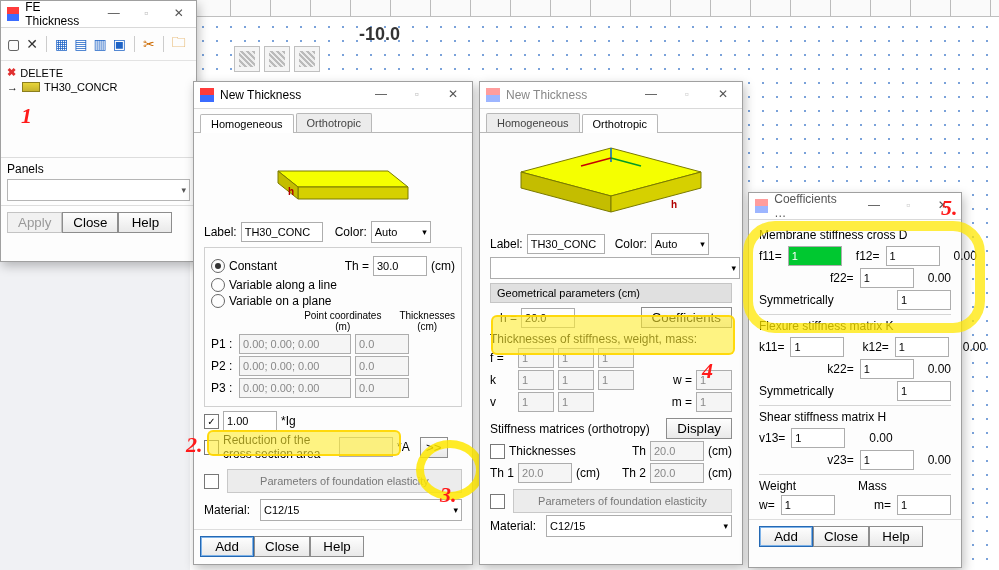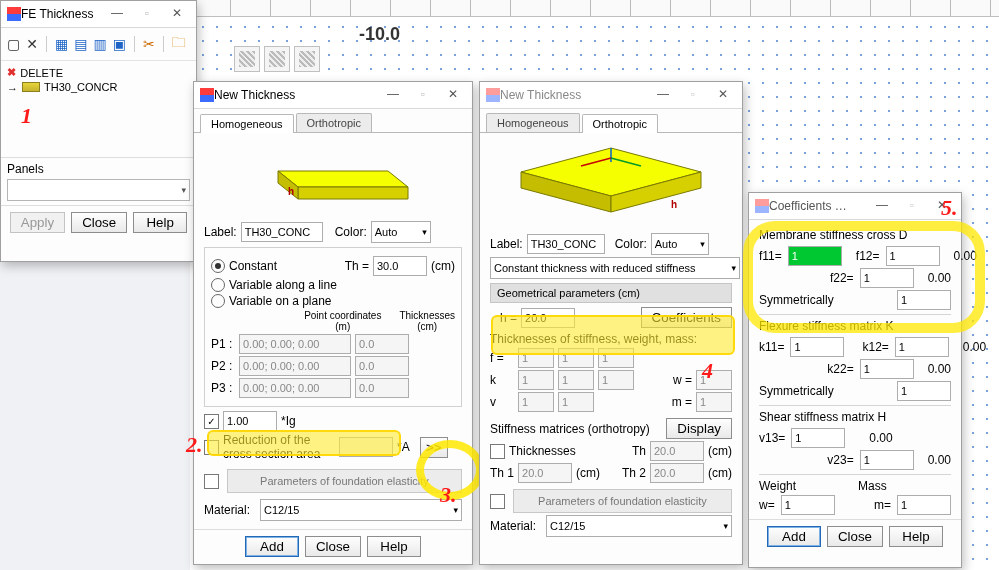--- a/index.html
+++ b/index.html
@@ -11,39 +11,39 @@
     background-size:14px 14px;background-position:6px 6px;}
   .canvas-ruler{position:absolute;left:0;top:0;right:0;height:16px;background:#fafafa;border-bottom:1px solid #bfbfbf;
     background-image:repeating-linear-gradient(to right,#bbb 0 1px,transparent 1px 40px);}
   .canvas-label{position:absolute;top:24px;left:169px;font:bold 18px Arial;color:#333}
   .canvas-toolbar{position:absolute;top:46px;left:44px;display:flex;gap:4px}
   .tib{width:24px;height:24px;background:#f5f5f5;border:1px solid #c0c0c0;position:relative}
   .tib::after{content:"";position:absolute;inset:4px;background:repeating-linear-gradient(45deg,#bbb 0 2px,#eee 2px 4px)}
 
   
   .win{position:absolute;background:#fdfdfd;border:1px solid #a0a0a0;box-shadow:2px 4px 10px rgba(0,0,0,.25)}
-  .title{height:26px;background:#fff;border-bottom:1px solid #d9d9d9;display:flex;align-items:center;padding:0 4px 0 6px;font-size:12px;}
+  .title{height:26px;background:#fff;border-bottom:1px solid #d9d9d9;display:flex;align-items:center;padding:0 4px 0 6px;font-size:12px;gap:6px}
   .title .spacer{flex:1}
   .wbtn{width:28px;height:20px;border:1px solid transparent;text-align:center;line-height:18px;color:#555}
   .appicon{width:14px;height:14px;display:inline-block;
     background:linear-gradient(#ff3b3b 0 50%,#3b6cff 50% 100%);}
 
   
   #feWin{left:0;top:0;width:195px;height:260px}
   .ft-tool{padding:4px 6px;border-bottom:1px solid #e3e3e3;display:flex;gap:6px;align-items:center;font-size:14px;color:#333}
   .ft-tool .sep{width:1px;height:16px;background:#ccc;margin:0 2px}
   .ft-tree{padding:4px 6px;height:88px}
   .tree-row{display:flex;align-items:center;gap:4px;padding:1px 0}
   .del-ic{color:#e03030;font-weight:bold}
   .slab-ic{width:16px;height:8px;background:linear-gradient(#e7d43a,#c6b42e);border:1px solid #8c7f1e}
   .arrow{color:#000;font-weight:bold}
   .panel-sec{border-top:1px solid #ddd;padding:4px 6px}
   .combo{height:20px;border:1px solid #b5b5b5;background:#fff;display:flex;align-items:center;padding:0 3px}
   .combo .car{margin-left:auto;font-size:9px;color:#555}
-  .btnrow{display:flex;gap:6px;justify-content:center;padding:6px}
+  .btnrow{display:flex;gap:0;justify-content:flex-start;padding:6px}
   .btn{height:21px;min-width:54px;border:1px solid #8d8d8d;background:linear-gradient(#fefefe,#e9e9e9);padding:0 10px}
   .btn.dis{color:#999;border-color:#c3c3c3;background:#f1f1f1}
   .btn.primary{border:1px solid #2468b3;box-shadow:inset 0 0 0 1px #7db2e8}
 
   
   .tabstrip{display:flex;border-bottom:1px solid #b8b8b8;padding:4px 6px 0;gap:2px}
   .tab{padding:3px 10px;border:1px solid #b8b8b8;border-bottom:none;background:#ececec;border-radius:2px 2px 0 0;color:#444}
   .tab.active{background:#fff;color:#000;position:relative;top:1px}
 
   
@@ -297,21 +297,20 @@
       <span class="lab">Label:</span>
       <input class="txt" style="width: 70px;" value="TH30_CONC">
       <span class="lab" style="margin-left:6px">Color:</span>
       <div class="sel" style="width:50px">
           <span>Auto</span>
           <span class="car">▾</span>
         </div>
     </div>
 
     <div class="sel" style="width:100%">
-        <span>Constant thickness with reduced stiffness</span>
         <span class="car">▾</span>
       </div>
 
     <div class="hdr">Geometrical parameters (cm)</div>
     <div class="row">
       <span class="lab" style="margin-left:10px">h =</span>
       <input class="txt sm" value="20.0" style="">
       <span style="flex:1"></span>
       <button class="btn" style="min-width:86px">Coefficients</button>
     </div>

